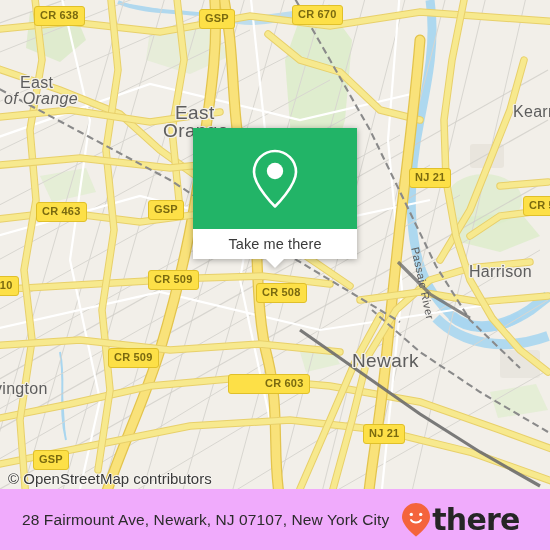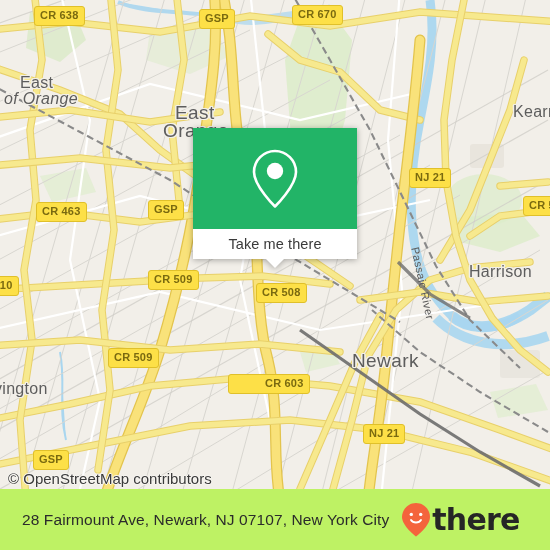--- a/index.html
+++ b/index.html
@@ -110,21 +110,21 @@
     border-left: 9px solid transparent;
     border-right: 9px solid transparent;
     border-top: 9px solid #ffffff;
   }
 
   
   #bottom-bar {
     position: absolute;
     left: 0; top: 489px;
     width: 550px; height: 61px;
-    background: #bef264;
+    background: #f0abfc;
     display: flex;
     align-items: center;
     box-sizing: border-box;
     padding: 0 12px 0 22px;
   }
   #address-text {
     font-size: 15.5px;
     color: #2b2b2b;
     letter-spacing: .1px;
     flex: 0 1 auto;

